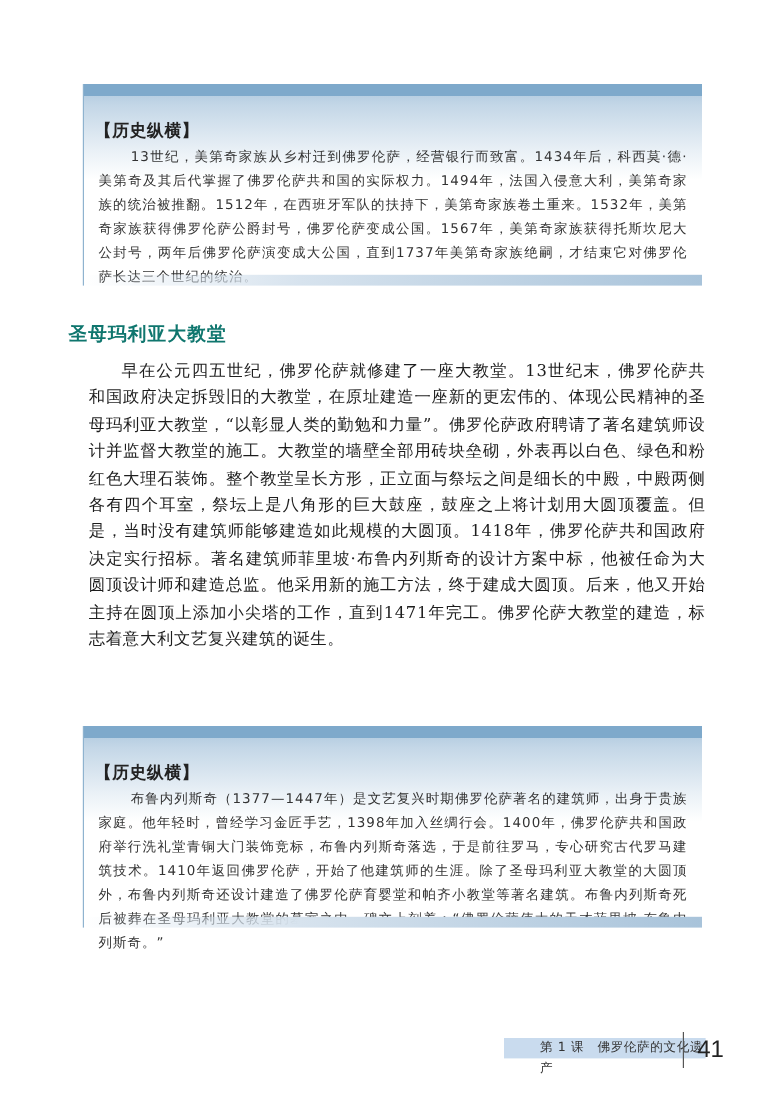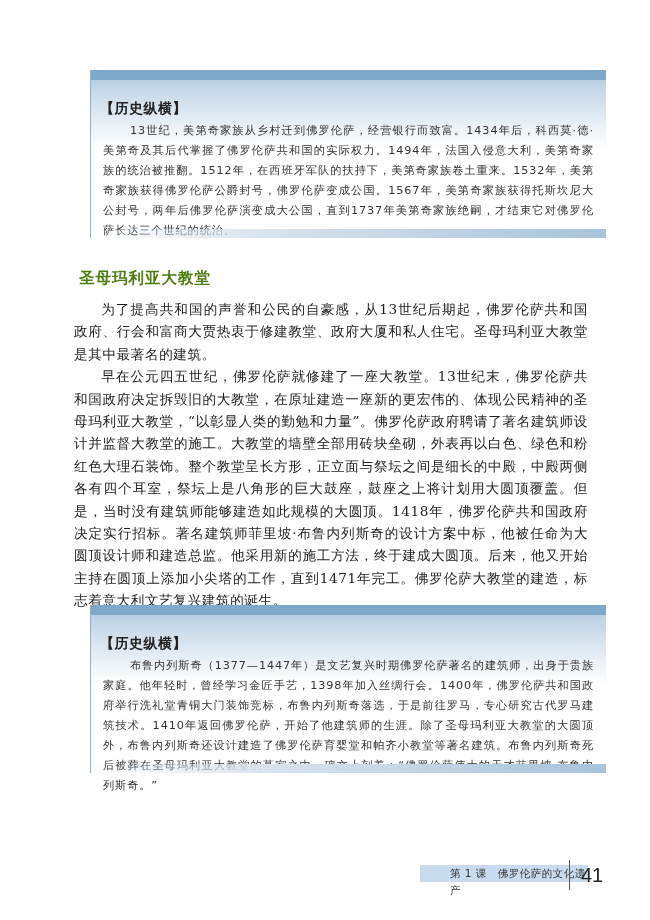--- a/index.html
+++ b/index.html
@@ -1,21 +1,21 @@
 <!DOCTYPE html>
 <html><head>
 <meta charset="utf-8">
 <style>
   html, body { margin: 0; padding: 0; }
   body {
     width: 650px; height: 920px; background: #ffffff; position: relative; overflow: hidden;
     font-family: "DejaVu Serif", "Liberation Serif", serif; color: #1a1a1a;
   }
   .sidebox {
-    position: absolute; left: 90px; width: 515px;
+    position: absolute; left: 69px; width: 515px;
     border-left: 1px solid #8fb3cf;
     background: linear-gradient(to bottom, #a9c5dc 0px, #c4d7e7 18px, #e9f0f6 55px, #ffffff 80px, #ffffff 100%);
   }
   .sidebox .topband { height: 10px; background: #7ea9cb; }
   .sidebox .bottomband {
     position: absolute; left: 0; right: 0; bottom: 0; height: 9px;
     background: linear-gradient(to right, rgba(255,255,255,0) 0%, #d7e3ee 35%, #a8c3da 100%);
   }
   .sidebox .box-title {
     font-family: "DejaVu Serif", serif; font-weight: bold; font-size: 14px;
@@ -24,23 +24,23 @@
   .sidebox .box-body {
     font-family: "DejaVu Sans", "Liberation Sans", sans-serif;
     font-size: 11.2px; line-height: 20px; color: #333;
     margin: 3px 12px 0 12px; text-indent: 2.4em; text-align: justify;
     letter-spacing: 0.9px;
   }
   #box1 { top: 70px; height: 168px; }
   #box2 { top: 605px; height: 168px; }
 
   .section-heading {
-    position: absolute; left: 79px; top: 268px;
+    position: absolute; left: 57px; top: 268px;
     font-family: "DejaVu Sans", "Liberation Sans", sans-serif; font-weight: bold;
-    font-size: 15.5px; color: #4d7c0f; letter-spacing: 1px;
+    font-size: 15.5px; color: #0f766e; letter-spacing: 1px;
   }
   .main-text {
     position: absolute; left: 74px; width: 514px; top: 298px;
     font-size: 13.6px; line-height: 22.4px; color: #1d1d1d; letter-spacing: 0.6px;
   }
   .main-text p { margin: 0; text-indent: 2em; text-align: justify; }
 
   .footer-label {
     position: absolute; left: 420px; top: 865px; width: 138px; height: 17px;
     background: #c9dbee; font-family: "DejaVu Sans", sans-serif; font-size: 10.5px;
@@ -60,21 +60,20 @@
 <div class="sidebox" id="box1">
   <div class="topband"></div>
   <div class="box-title">【历史纵横】</div>
   <div class="box-body">13世纪，美第奇家族从乡村迁到佛罗伦萨，经营银行而致富。1434年后，科西莫·德·美第奇及其后代掌握了佛罗伦萨共和国的实际权力。1494年，法国入侵意大利，美第奇家族的统治被推翻。1512年，在西班牙军队的扶持下，美第奇家族卷土重来。1532年，美第奇家族获得佛罗伦萨公爵封号，佛罗伦萨变成公国。1567年，美第奇家族获得托斯坎尼大公封号，两年后佛罗伦萨演变成大公国，直到1737年美第奇家族绝嗣，才结束它对佛罗伦萨长达三个世纪的统治。</div>
   <div class="bottomband"></div>
 </div>
 
 <div class="section-heading">圣母玛利亚大教堂</div>
 
 <div class="main-text">
-  <p>为了提高共和国的声誉和公民的自豪感，从13世纪后期起，佛罗伦萨共和国政府、行会和富商大贾热衷于修建教堂、政府大厦和私人住宅。圣母玛利亚大教堂是其中最著名的建筑。</p>
   <p>早在公元四五世纪，佛罗伦萨就修建了一座大教堂。13世纪末，佛罗伦萨共和国政府决定拆毁旧的大教堂，在原址建造一座新的更宏伟的、体现公民精神的圣母玛利亚大教堂，“以彰显人类的勤勉和力量”。佛罗伦萨政府聘请了著名建筑师设计并监督大教堂的施工。大教堂的墙壁全部用砖块垒砌，外表再以白色、绿色和粉红色大理石装饰。整个教堂呈长方形，正立面与祭坛之间是细长的中殿，中殿两侧各有四个耳室，祭坛上是八角形的巨大鼓座，鼓座之上将计划用大圆顶覆盖。但是，当时没有建筑师能够建造如此规模的大圆顶。1418年，佛罗伦萨共和国政府决定实行招标。著名建筑师菲里坡·布鲁内列斯奇的设计方案中标，他被任命为大圆顶设计师和建造总监。他采用新的施工方法，终于建成大圆顶。后来，他又开始主持在圆顶上添加小尖塔的工作，直到1471年完工。佛罗伦萨大教堂的建造，标志着意大利文艺复兴建筑的诞生。</p>
 </div>
 
 <div class="sidebox" id="box2">
   <div class="topband"></div>
   <div class="box-title">【历史纵横】</div>
   <div class="box-body">布鲁内列斯奇（1377—1447年）是文艺复兴时期佛罗伦萨著名的建筑师，出身于贵族家庭。他年轻时，曾经学习金匠手艺，1398年加入丝绸行会。1400年，佛罗伦萨共和国政府举行洗礼堂青铜大门装饰竞标，布鲁内列斯奇落选，于是前往罗马，专心研究古代罗马建筑技术。1410年返回佛罗伦萨，开始了他建筑师的生涯。除了圣母玛利亚大教堂的大圆顶外，布鲁内列斯奇还设计建造了佛罗伦萨育婴堂和帕齐小教堂等著名建筑。布鲁内列斯奇死后被葬在圣母玛利亚大教堂的墓室之中，碑文上刻着：“佛罗伦萨伟大的天才菲里坡·布鲁内列斯奇。”</div>
   <div class="bottomband"></div>
 </div>
 

